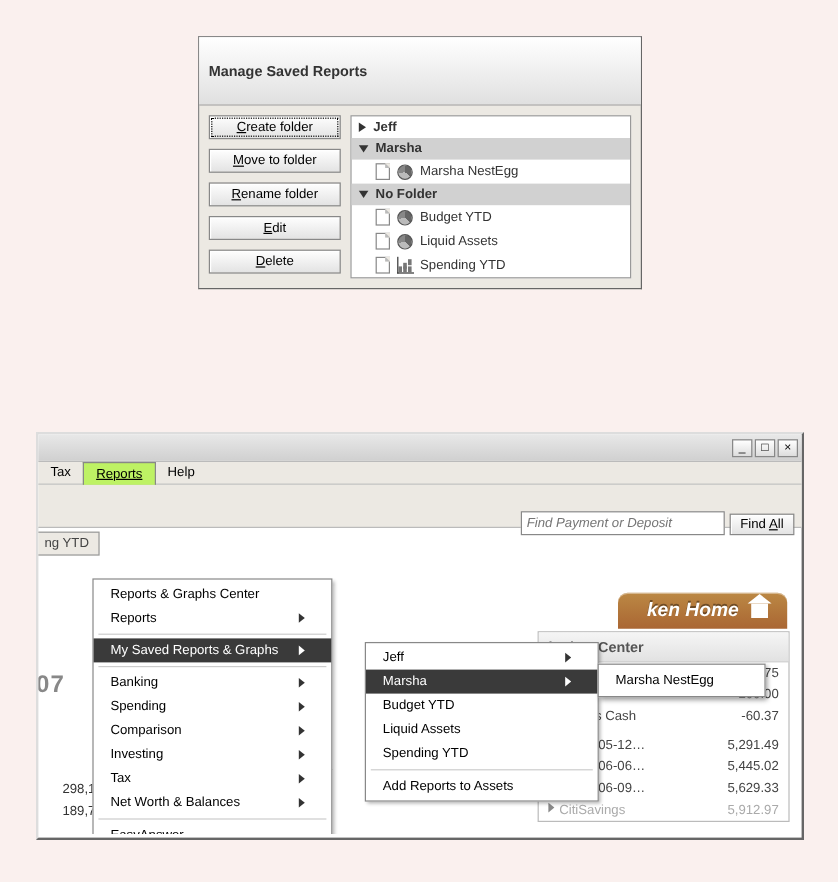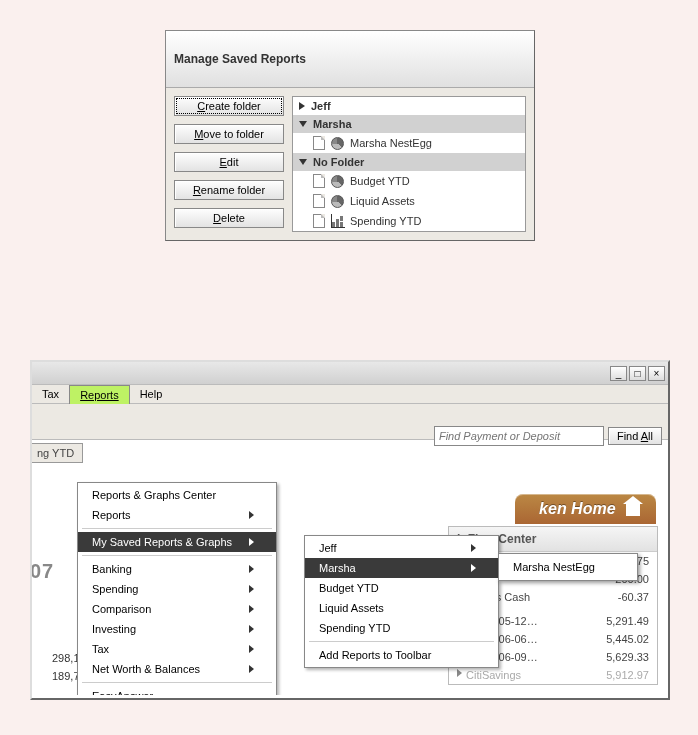--- a/index.html
+++ b/index.html
@@ -116,21 +116,21 @@
   .app-titlebar {
     height: 22px;
     display:flex;justify-content:flex-end;align-items:center;gap:2px;padding:0 3px;
     background: linear-gradient(#e8e8e8,#d0d0d0);
   }
   .winctl{width:17px;height:15px;background:linear-gradient(#fff,#ddd);border:1px solid #888;display:flex;align-items:center;justify-content:center;font-size:10px;font-family:sans-serif;cursor:pointer;}
   .menubar{display:flex;background:#ece9e3;border-bottom:1px solid #bbb;border-top:1px solid #bbb;}
   .menubar span{padding:3px 10px;cursor:pointer;}
   .menubar span.open{background:#bef264;border:1px solid #888;border-bottom:none;position:relative;z-index:20;margin-bottom:-1px;text-decoration:underline;}
   .toolbar{height:36px;background:#ece9e3;border-bottom:1px solid #bbb;display:flex;align-items:center;padding:0 6px;position:relative;}
-  .search-row{margin-left:auto;display:flex;align-items:center;gap:4px;margin-top:29px;}
+  .search-row{margin-left:auto;display:flex;align-items:flex-end;gap:4px;margin-top:29px;}
   .search-input{width:170px;height:20px;border:1px solid #888;font-style:italic;color:#777;padding:0 4px;font-size:11px;background:#fff;}
   .content{position:relative;height:255px;overflow:hidden;}
   .ytd-tab{position:absolute;left:-4px;top:3px;padding:3px 8px;background:#ece9e3;border:1px solid #999;font-size:11px;color:#444;}
   .big-date{position:absolute;left:-2px;top:120px;font-size:20px;color:#888;font-weight:bold;letter-spacing:1px;}
   .data-table{position:absolute;left:4px;top:190px;font-size:11px;}
   .data-table td{padding:2px 14px;text-align:right;color:#333;}
   .diff-hdr{position:absolute;left:250px;top:198px;font-size:11px;text-align:right;width:60px;color:#333;text-decoration:underline;}
 
   .home-tab{position:absolute;right:12px;top:54px;background:linear-gradient(#b84,#a63);color:#fff;font-weight:bold;font-style:italic;font-size:16px;padding:6px 16px 6px 24px;border-radius:8px 8px 0 0;box-shadow:inset 0 1px 0 rgba(255,255,255,.4);text-shadow:0 -1px 0 rgba(0,0,0,.4);}
   .home-tab .house{display:inline-block;margin-left:6px;width:14px;height:12px;background:#fff;position:relative;vertical-align:middle;}
@@ -161,22 +161,22 @@
 </style>
 </head>
 <body>
 
 <div class="dialog">
   <div class="dialog-title">Manage Saved Reports</div>
   <div class="dialog-body">
     <div class="dialog-buttons">
       <div class="winbtn focus"><span class="ul">C</span><span>reate folder</span></div>
       <div class="winbtn"><span class="ul">M</span><span>ove to folder</span></div>
+      <div class="winbtn"><span class="ul">R</span><span>ename folder</span></div>
       <div class="winbtn"><span class="ul">E</span><span>dit</span></div>
-      <div class="winbtn"><span class="ul">R</span><span>ename folder</span></div>
       <div class="winbtn"><span class="ul">D</span><span>elete</span></div>
     </div>
     <div class="tree">
       <div class="tree-folder">
         <span class="arrow-r"></span>
         <span>Jeff</span>
       </div>
       <div class="tree-folder sel">
         <span class="arrow-d"></span>
         <span>Marsha</span>
@@ -348,21 +348,21 @@
           <span>Budget YTD</span>
         </div>
       <div class="mi">
           <span>Liquid Assets</span>
         </div>
       <div class="mi">
           <span>Spending YTD</span>
         </div>
       <div class="sep"></div>
       <div class="mi">
-          <span>Add Reports to Toolbar</span>
+          <span>Add Reports to Assets</span>
         </div>
     </div>
 
     <div class="submenu2">
       <div class="mi">
           <span>Marsha NestEgg</span>
         </div>
     </div>
 
   </div>

